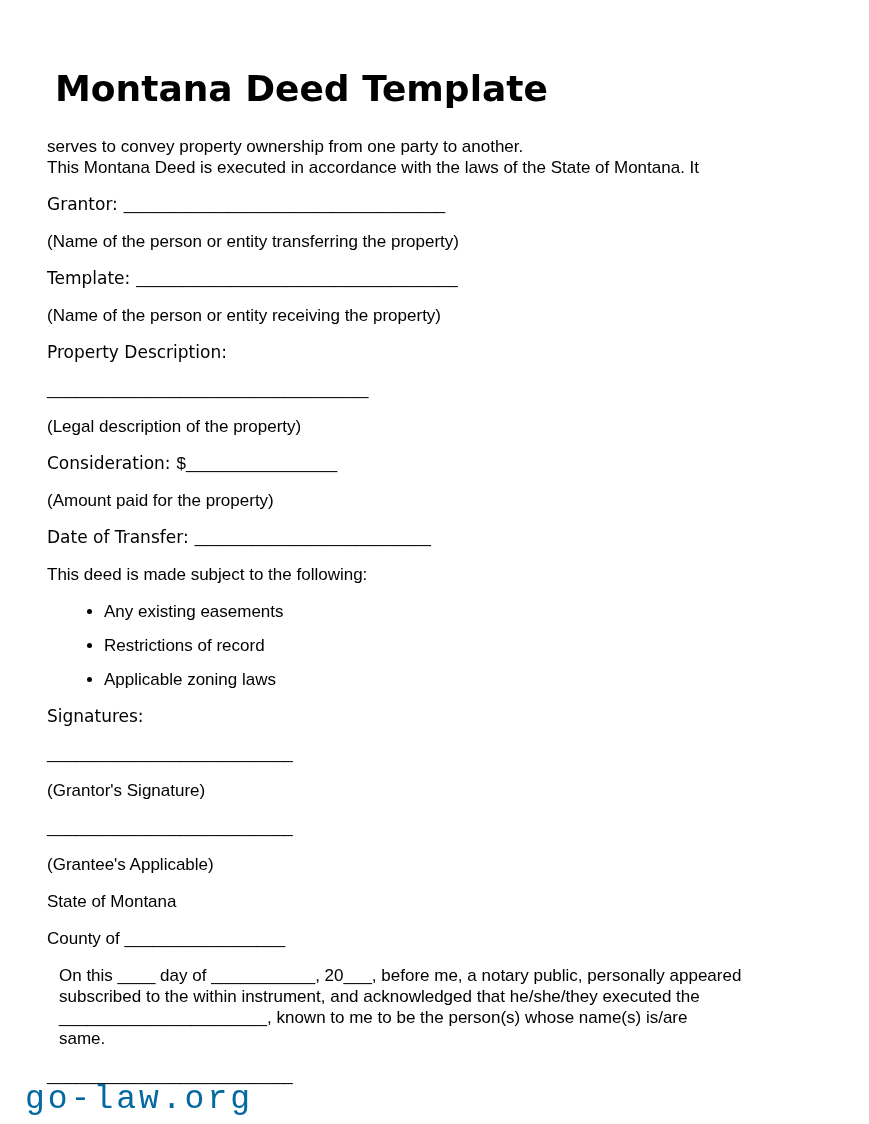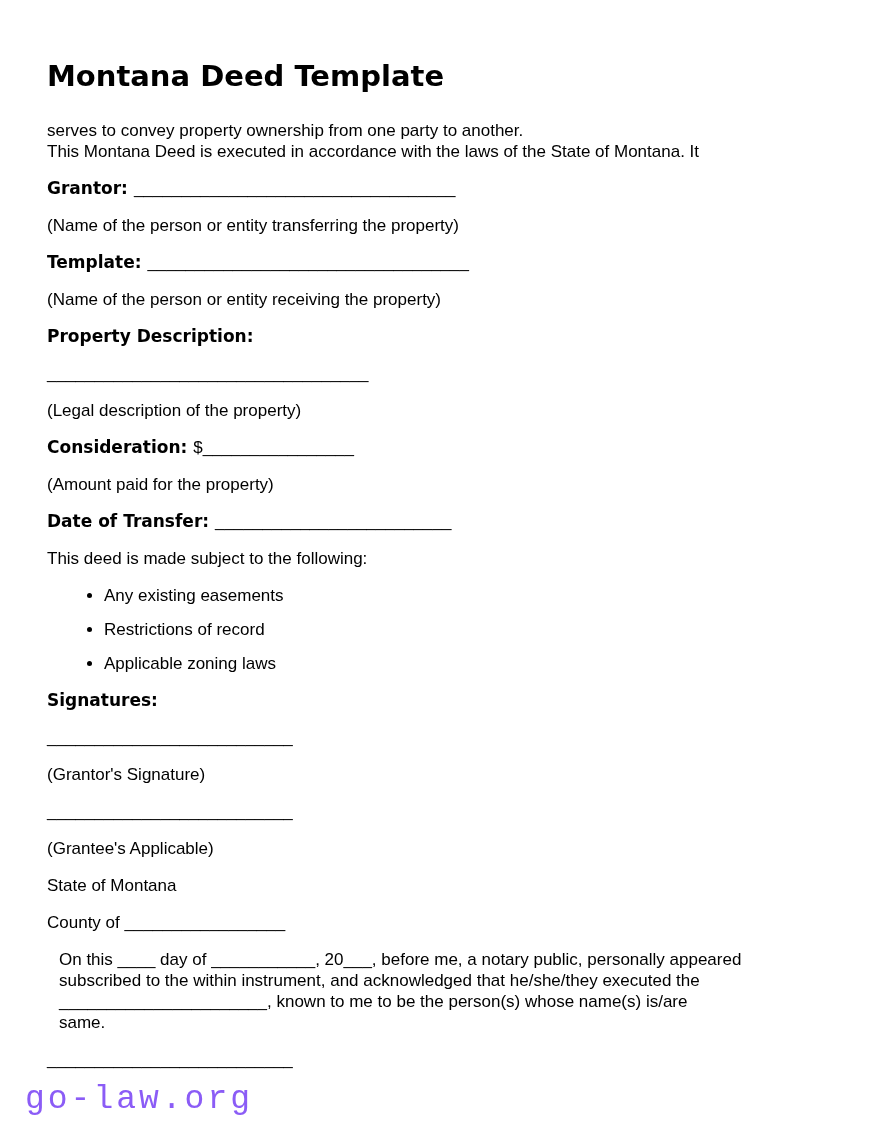--- a/index.html
+++ b/index.html
@@ -12,44 +12,44 @@
     font-size: 17px;
     line-height: 21px;
     position: relative;
     box-sizing: border-box;
     padding: 60px 47px 0 47px;
     overflow: hidden;
   }
   h1.doc-title {
     font-family: "DejaVu Sans", sans-serif;
     font-weight: bold;
-    font-size: 29px;
+    font-size: 36px;
     line-height: 1.15;
-    margin: 0;
+    margin: 8px;
     color: #000000;
   }
   .intro { margin: 27px 0 16px 0; max-width: 760px; }
   .para { margin: 16px 0; }
   .lbl {
     font-family: "DejaVu Sans", sans-serif;
-    font-weight: bold;
+    font-weight: normal;
     margin-right: 6px;
   }
   .fill { white-space: nowrap; letter-spacing: 0; text-align: center; }
   ul.subject-list { margin: 16px 0; padding-left: 44px; }
   ul.subject-list li { margin: 13px; padding: 0; }
   .notary-block { margin: 16px 12px; max-width: 770px; }
   .watermark {
     position: absolute;
     left: 25px;
     bottom: 14px;
     font-family: "Liberation Mono", monospace;
     font-size: 33px;
     letter-spacing: 3px;
-    color: #8b5cf6;
+    color: #0369a1;
   }
 </style>
 </head>
 <body>
 
 <h1 class="doc-title">Montana Deed Template</h1>
 
 <div class="intro">
   <div>serves to convey property ownership from one party to another.</div>
   <div>This Montana Deed is executed in accordance with the laws of the State of Montana. It</div>

